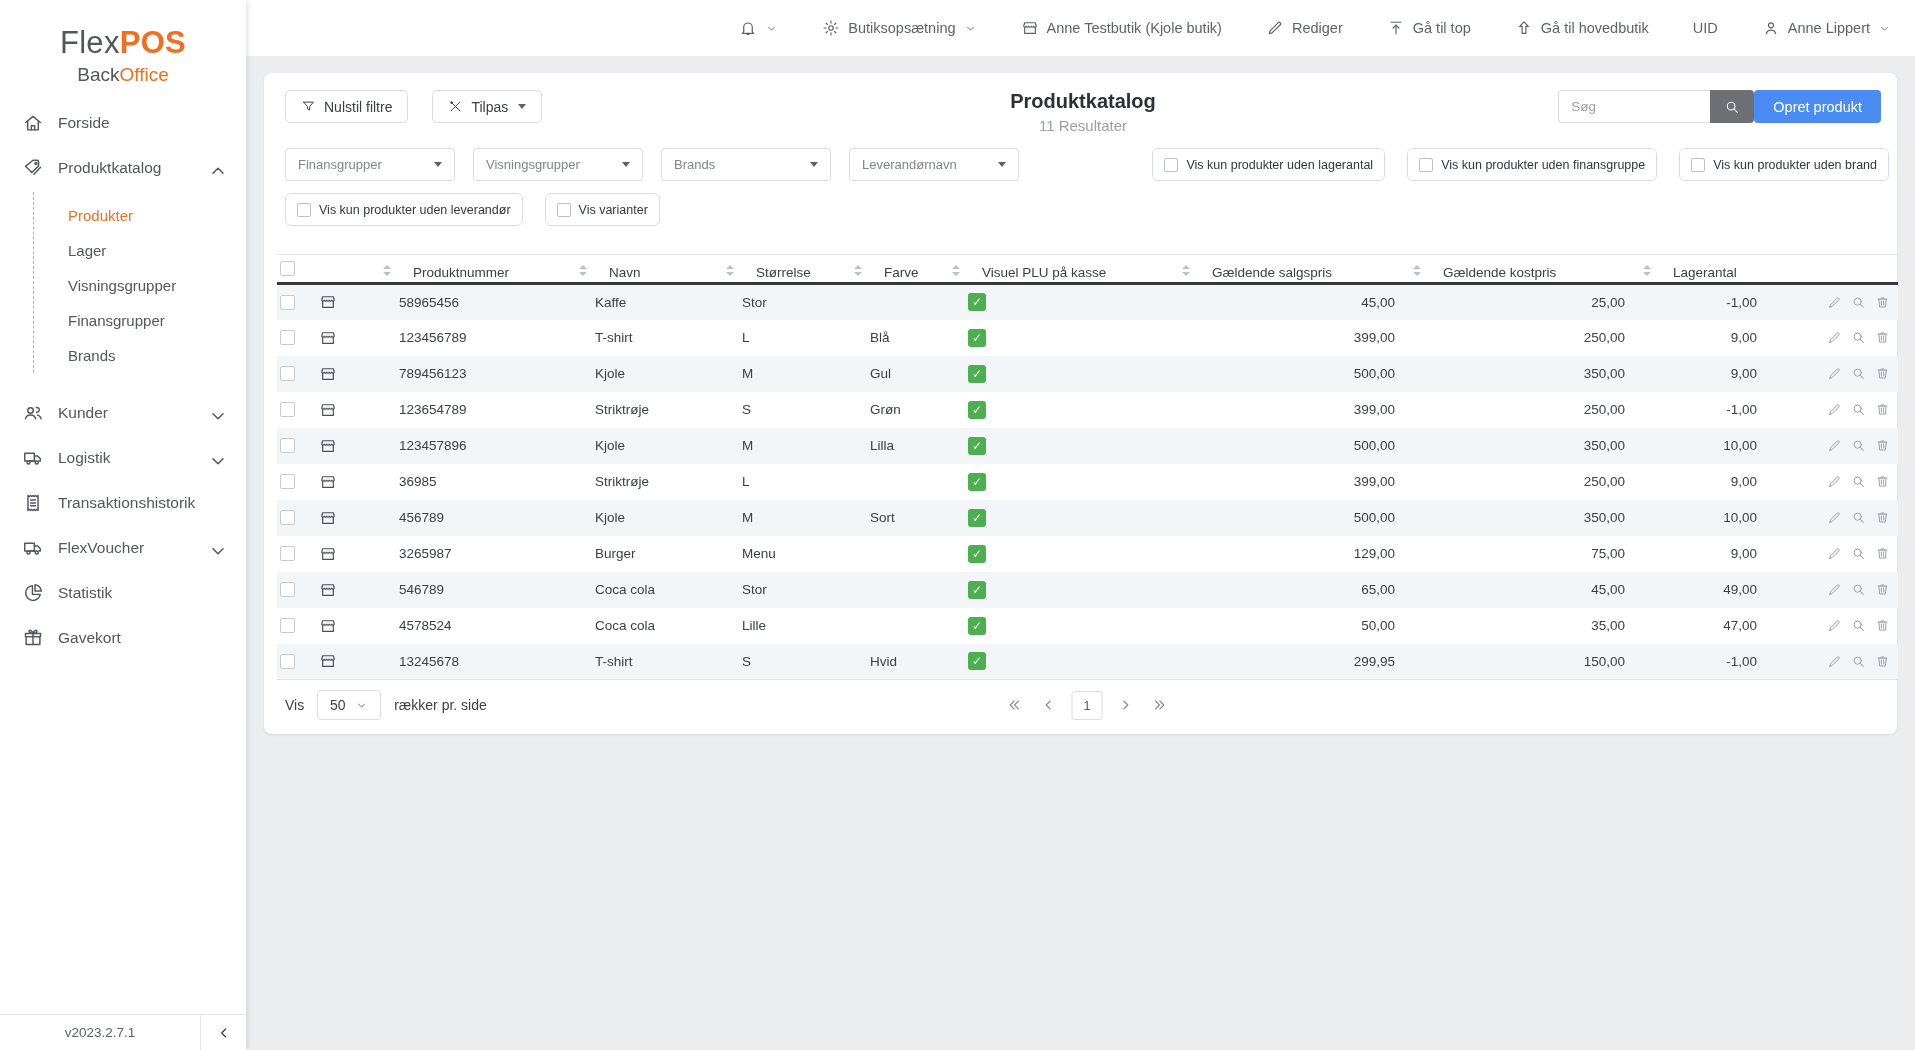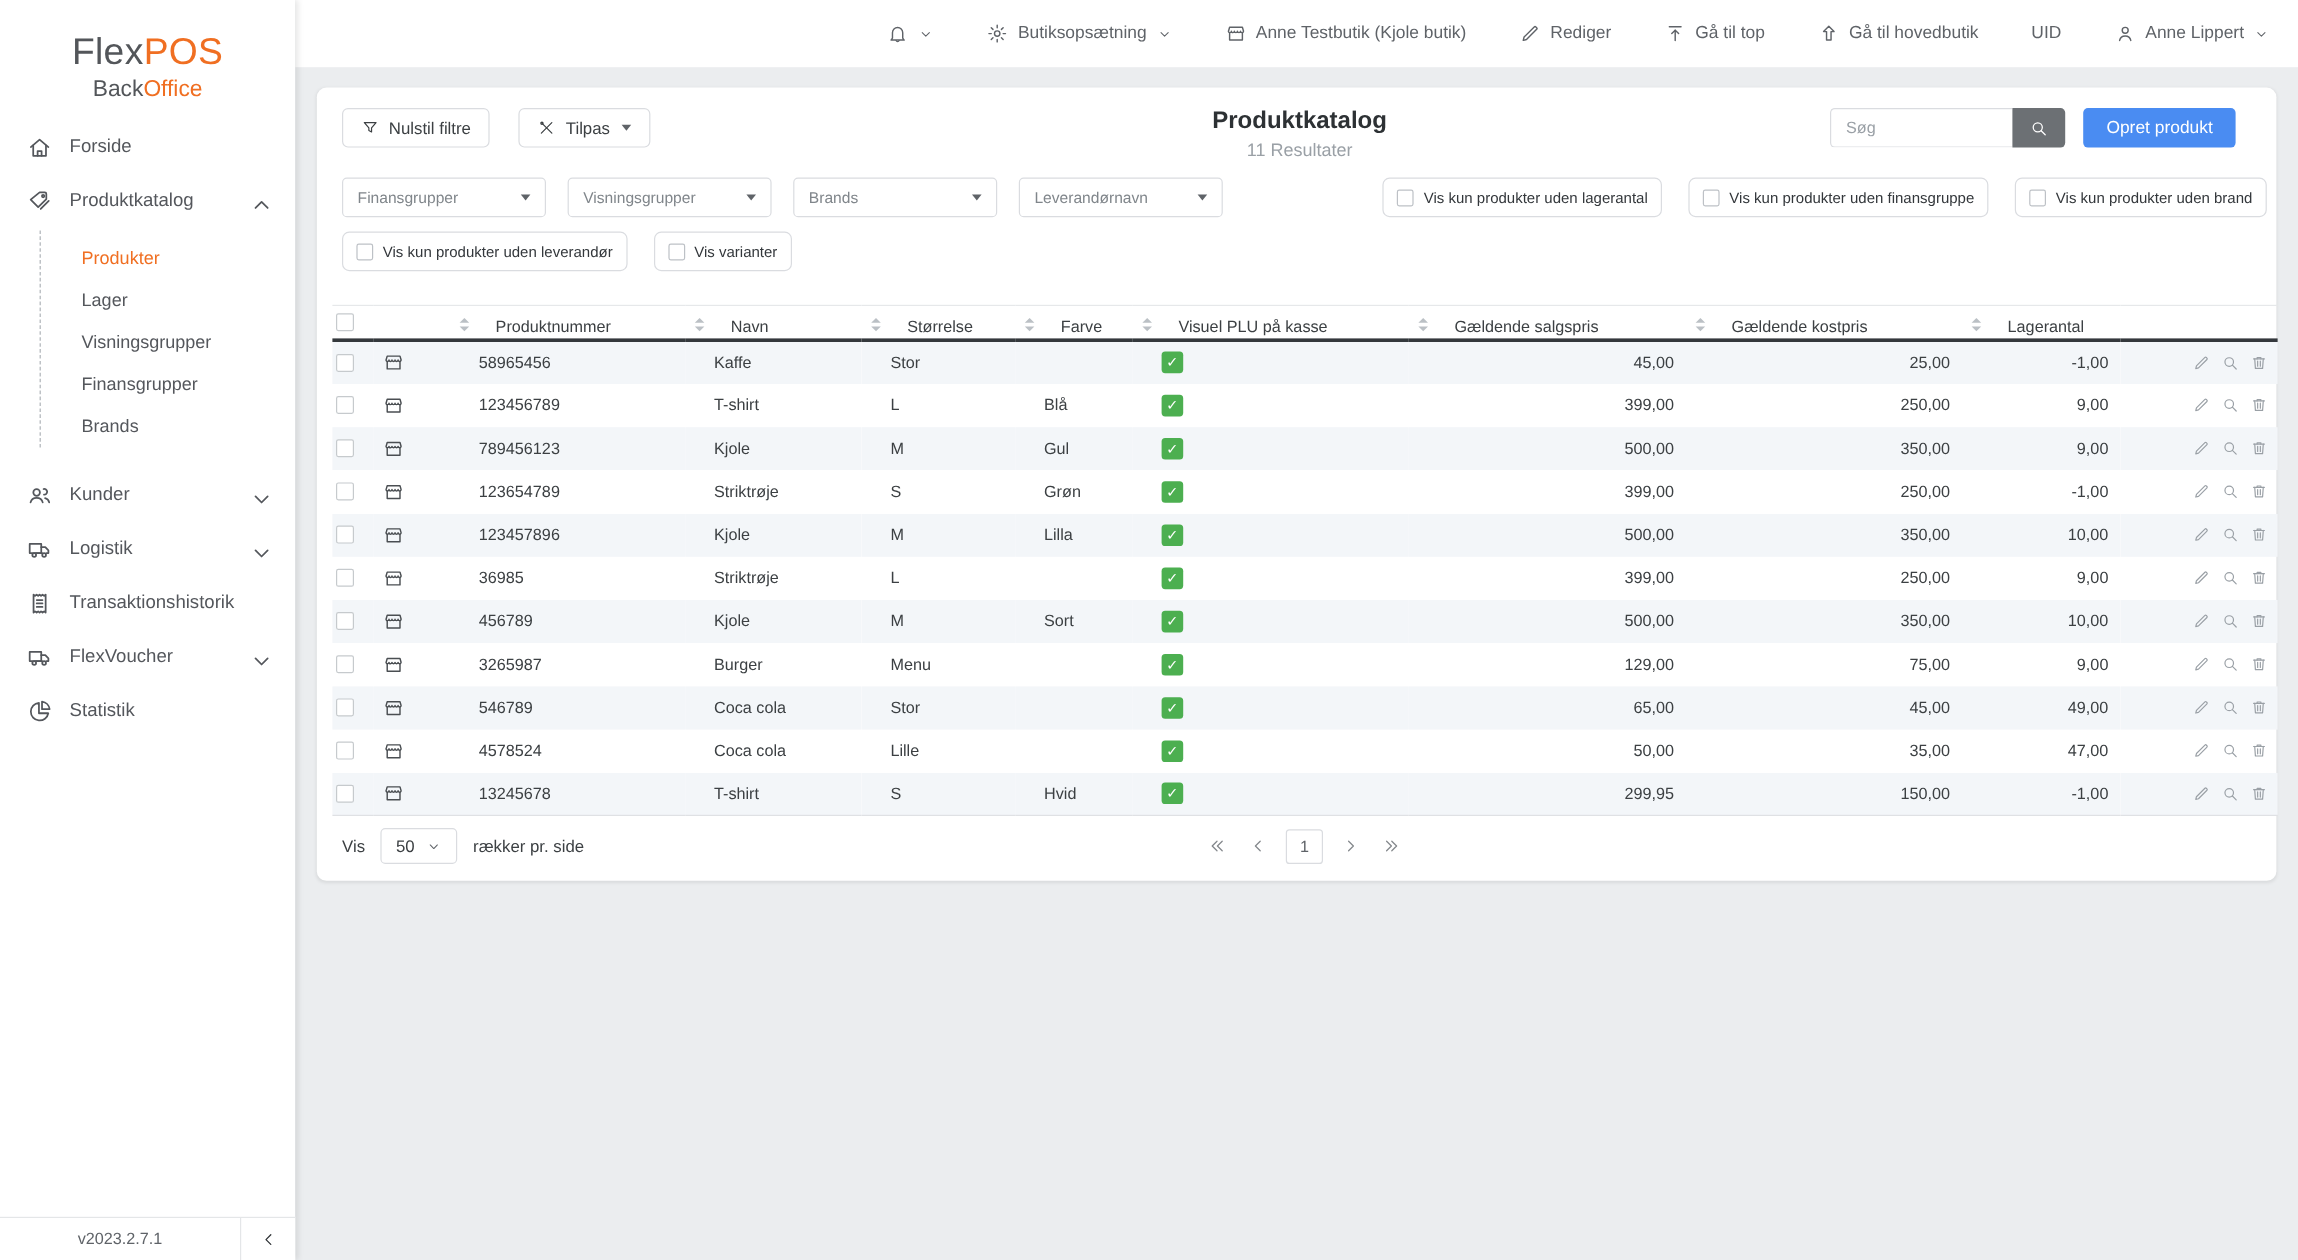--- a/index.html
+++ b/index.html
@@ -9,21 +9,21 @@
   }
   *{box-sizing:border-box;margin:0;padding:0}
   html,body{width:1915px;height:1050px}
   body{font-family:"Liberation Sans","DejaVu Sans",sans-serif;background:var(--bg);overflow:hidden}
   .app{display:flex;width:100%;height:100%}
 
   
   .sidebar{width:246px;background:#fff;position:relative;z-index:5;box-shadow:2px 0 5px rgba(0,0,0,.10);flex-shrink:0}
   .logo{height:100px;display:flex;flex-direction:column;align-items:center;justify-content:center;padding-top:10px}
   .logo-1{font-size:31px;color:#53565a;letter-spacing:.3px}
-  .logo-1 .lo{color:var(--orange);font-weight:400}
+  .logo-1 .lo{color:var(--orange);font-weight:700}
   .logo-2{font-size:19px;color:#53565a;margin-top:3px}
   .logo-2 .lo{color:var(--orange)}
   .nav-item{height:45px;display:flex;align-items:center;padding:0 24px 0 22px;gap:14px;color:var(--side-txt);font-size:15.5px;cursor:pointer}
   .nav-item .icn{width:22px;height:22px;color:var(--side-txt)}
   .nav-chev{margin-left:auto;width:15px;height:15px;color:#5f6368;display:inline-flex}
   .submenu{margin:2px 0 17px 33px;border-left:1px dashed #aeb3b8;padding:6px 0 0 34px;display:flex;flex-direction:column}
   .subitem{height:35px;display:flex;align-items:center;font-size:15px;color:var(--side-txt);cursor:pointer}
   .subitem.active{color:var(--orange)}
   .side-bottom{position:absolute;bottom:0;left:0;right:0;height:36px;border-top:1px solid #e4e6e8;display:flex;align-items:stretch;background:#fff}
   .version{flex:1;display:flex;align-items:center;justify-content:center;font-size:13.5px;color:#5f6368}
@@ -42,21 +42,21 @@
   .card{background:#fff;border-radius:8px;box-shadow:0 1px 3px rgba(0,0,0,.08);padding:17px 8px 12px 13px}
 
   .toolbar{display:grid;grid-template-columns:1fr auto 1fr;align-items:start;margin-bottom:14px}
   .tb-left{display:flex;gap:24px;margin-left:8px}
   .btn{height:33px;display:inline-flex;align-items:center;gap:8px;padding:0 15px;background:#fff;border:1px solid var(--border);border-radius:5px;font-size:14px;color:var(--txt);cursor:pointer}
   .btn .icn{width:15px;height:15px;color:var(--txt)}
   .caret{width:0;height:0;border-left:4px solid transparent;border-right:4px solid transparent;border-top:5px solid #5f6368;margin-left:2px}
   .tb-center{text-align:center}
   .page-title{font-size:20px;font-weight:700;color:#2d3134}
   .result-count{font-size:15px;color:#9aa0a6;margin-top:4px}
-  .tb-right{display:flex;justify-content:flex-end;align-items:center;gap:15px;margin-right:26px}
+  .tb-right{display:flex;justify-content:flex-end;align-items:center;gap:0;margin-right:8px}
   .search-group{display:flex}
   .search-input{width:152px;height:33px;border:1px solid var(--border);border-right:none;border-radius:4px 0 0 4px;padding:0 12px;font-size:13.5px;color:var(--txt);outline:none}
   .search-input::placeholder{color:#9aa0a6}
   .search-btn{width:44px;height:33px;background:#6C7074;border:none;border-radius:0 4px 4px 0;color:#fff;display:flex;align-items:center;justify-content:center;cursor:pointer}
   .search-btn .icn{width:16px;height:16px}
   .btn-primary{height:33px;padding:0 19px;background:var(--blue);color:#fff;border:none;border-radius:4px;font-size:14.5px;cursor:pointer}
 
   
   .filter-row{display:flex;justify-content:space-between;align-items:center;margin:0 0 12px 8px}
   .selects{display:flex;gap:18px}
@@ -211,20 +211,32 @@
           </span>
         </div>
         <div class="nav-item">
           <span class="icn">
             <svg viewBox="0 0 24 24">
               <path d="M11.4 4.1a8 8 0 1 0 8.5 9.4h-8.5V4.1z"></path>
               <path d="M14.2 2.9a8 8 0 0 1 6.9 6.9h-6.9V2.9z"></path>
             </svg>
           </span>
           <span>Statistik</span>
+        </div>
+        <div class="nav-item">
+          <span class="icn">
+            <svg viewBox="0 0 24 24">
+              <path d="M4.5 10.5h15V19h-15z"></path>
+              <path d="M3.8 7h16.4v3.5H3.8z"></path>
+              <path d="M12 7v12"></path>
+              <path d="M12 7c-1.2-.1-4.3-.6-4.3-2.4C7.7 2.9 11 3.4 12 7z"></path>
+              <path d="M12 7c1.2-.1 4.3-.6 4.3-2.4C16.3 2.9 13 3.4 12 7z"></path>
+            </svg>
+          </span>
+          <span>Gavekort</span>
         </div>
       </nav>
     <div class="side-bottom">
       <div class="version">v2023.2.7.1</div>
       <div class="collapse-btn" id="collapse-btn">
           <span class="icn">
             <svg viewBox="0 0 24 24">
               <path d="M14.5 6l-6 6 6 6"></path>
             </svg>
           </span>

